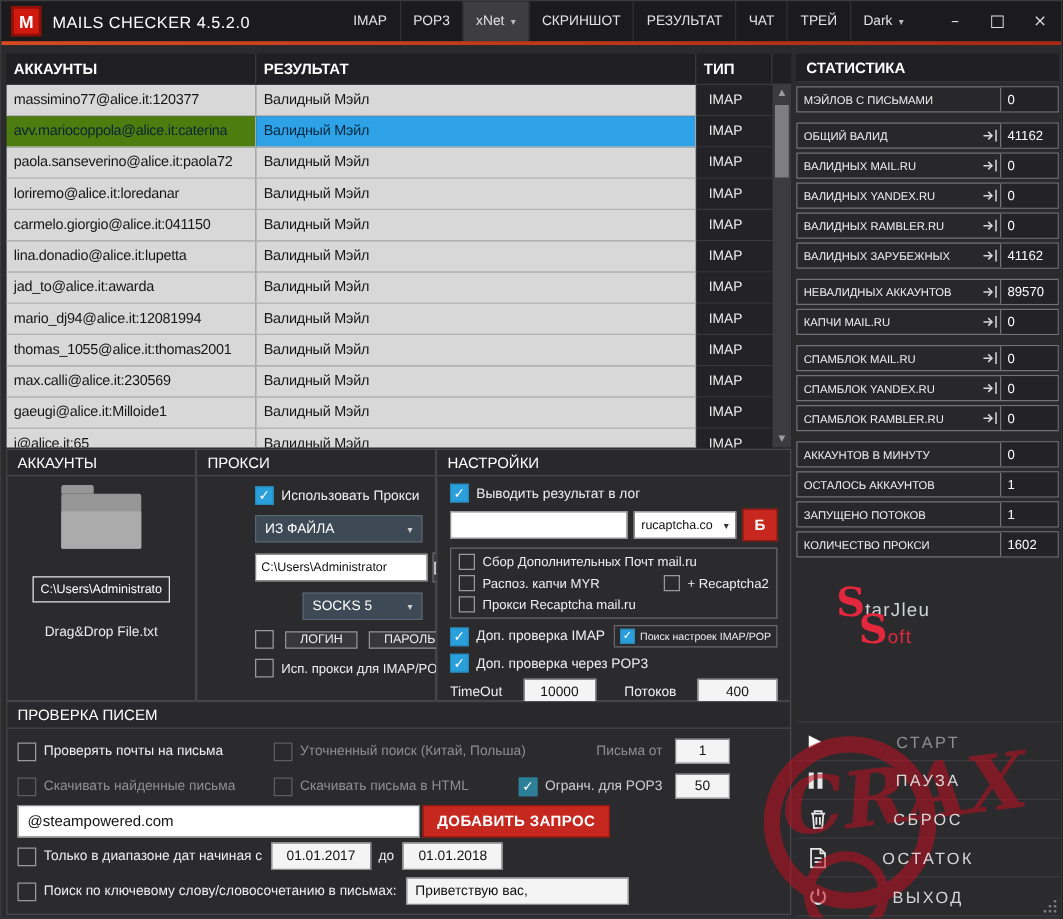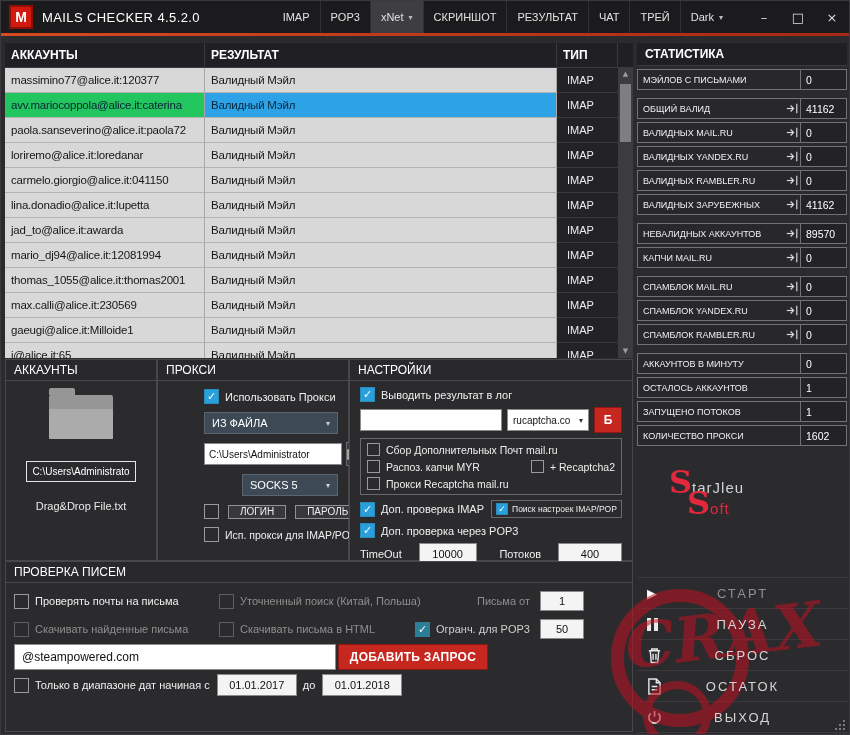--- a/index.html
+++ b/index.html
@@ -23,21 +23,21 @@
   .table-wrap{position:absolute;left:4px;top:42px;width:628px;height:315px;overflow:hidden;background:#252528;}
   .t-header{display:flex;height:24px;background:#202024;border-bottom:1px solid #3a3a3e;}
   .th{font-size:12px;font-weight:bold;color:#fff;line-height:24px;padding-left:6px;box-sizing:border-box;border-right:1px solid #39393d;white-space:nowrap;overflow:hidden;}
   .w-a{width:200px;} .w-r{width:352px;} .w-t{width:61px;} .w-f{width:15px;border-right:none;}
   .t-body{width:613px;height:291px;overflow:hidden;}
   .trow{display:flex;height:25px;box-sizing:border-box;}
   .cell{font-size:11.5px;line-height:24px;padding-left:6px;box-sizing:border-box;overflow:hidden;white-space:nowrap;letter-spacing:-0.2px;}
   .ca{width:200px;background:#d8d8d8;color:#161616;border-right:1px solid #a8a8a8;border-bottom:1px solid #b3b3b3;}
   .cr{width:352px;background:#d8d8d8;color:#161616;border-right:1px solid #a8a8a8;border-bottom:1px solid #b3b3b3;}
   .ct{width:61px;background:#232327;color:#ededed;border-bottom:1px solid #39393d;padding-left:10px;font-size:11px;letter-spacing:0;}
-  .trow.sel .ca{background:#22c55e;color:#0b2336;}
+  .trow.sel .ca{background:#4d7c0f;color:#0b2336;}
   .trow.sel .cr{background:#2ea2e6;color:#08263c;}
   .vscroll{position:absolute;top:24px;right:0;bottom:0;width:15px;background:#3c3c40;}
   .sb-arrow{height:14px;display:flex;align-items:center;justify-content:center;font-size:7px;color:#9d9da1;font-family:"DejaVu Sans",sans-serif;}
   .sb-arrow.down{position:absolute;bottom:0;left:0;right:0;}
   .sb-thumb{position:absolute;top:17px;left:2px;right:2px;height:58px;background:#7d7d82;}
 
   
   .stats{position:absolute;left:636px;top:42px;width:210px;}
   .stats-h{height:22px;line-height:22px;font-size:12px;font-weight:bold;color:#fff;padding-left:8px;background:#202024;border-bottom:1px solid #3a3a3e;}
   .stat{display:flex;align-items:center;height:19px;border:1px solid #737377;margin-top:3px;background:#28282c;}
@@ -514,20 +514,25 @@
         <input class="qinput" value="@steampowered.com" style="">
         <button class="add-btn">ДОБАВИТЬ ЗАПРОС</button>
       </div>
       <div class="mc-row">
         <span class="cb"></span>
         <span class="lbl">Только в диапазоне дат начиная с</span>
         <input class="num-input date-input" value="01.01.2017" style="">
         <span class="lbl">до</span>
         <input class="num-input date-input" value="01.01.2018" style="">
       </div>
+      <div class="mc-row">
+        <span class="cb"></span>
+        <span class="lbl">Поиск по ключевому слову/словосочетанию в письмах:</span>
+        <input class="num-input kw-input" value="Приветствую вас," style="">
+      </div>
     </div>
   </div>
 
   <div class="soft-logo">
     <div class="l1"><span class="ls">S</span><span class="lr">tarJleu</span></div>
     <div class="l2"><span class="ls">S</span><span class="lo">oft</span></div>
   </div>
 
   <div class="actions">
     <div class="action">

